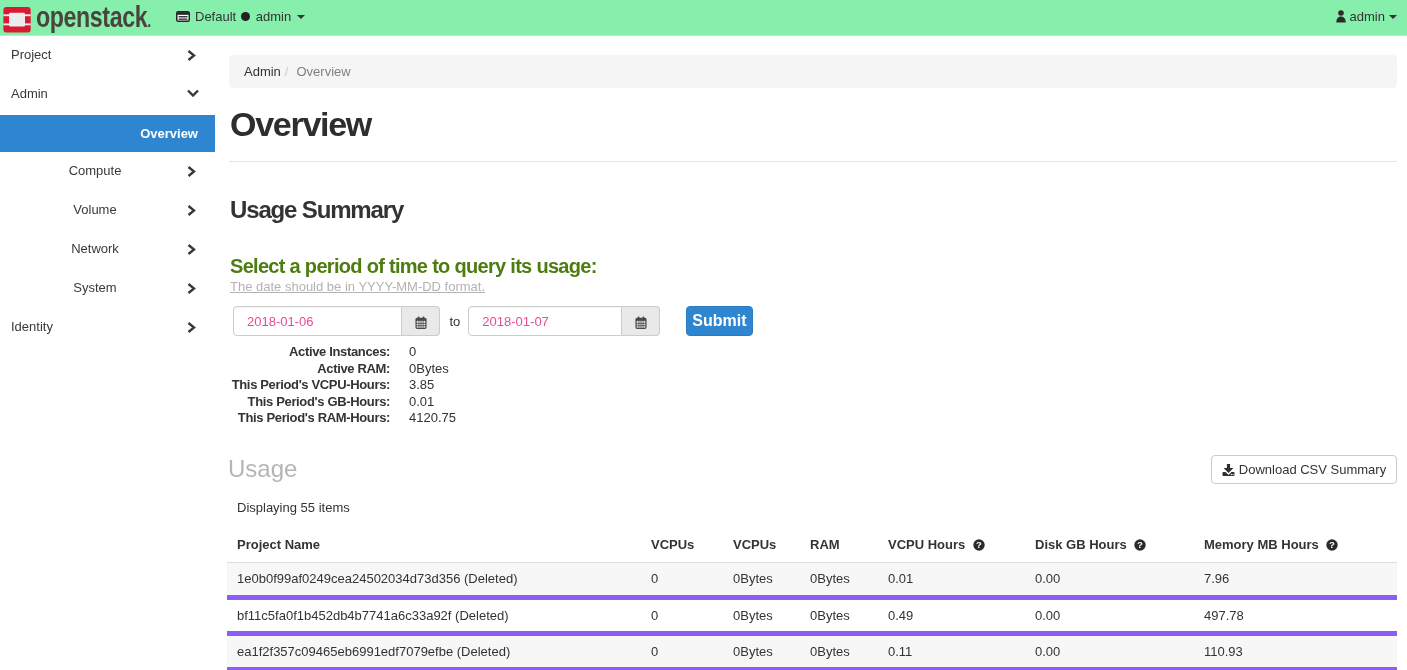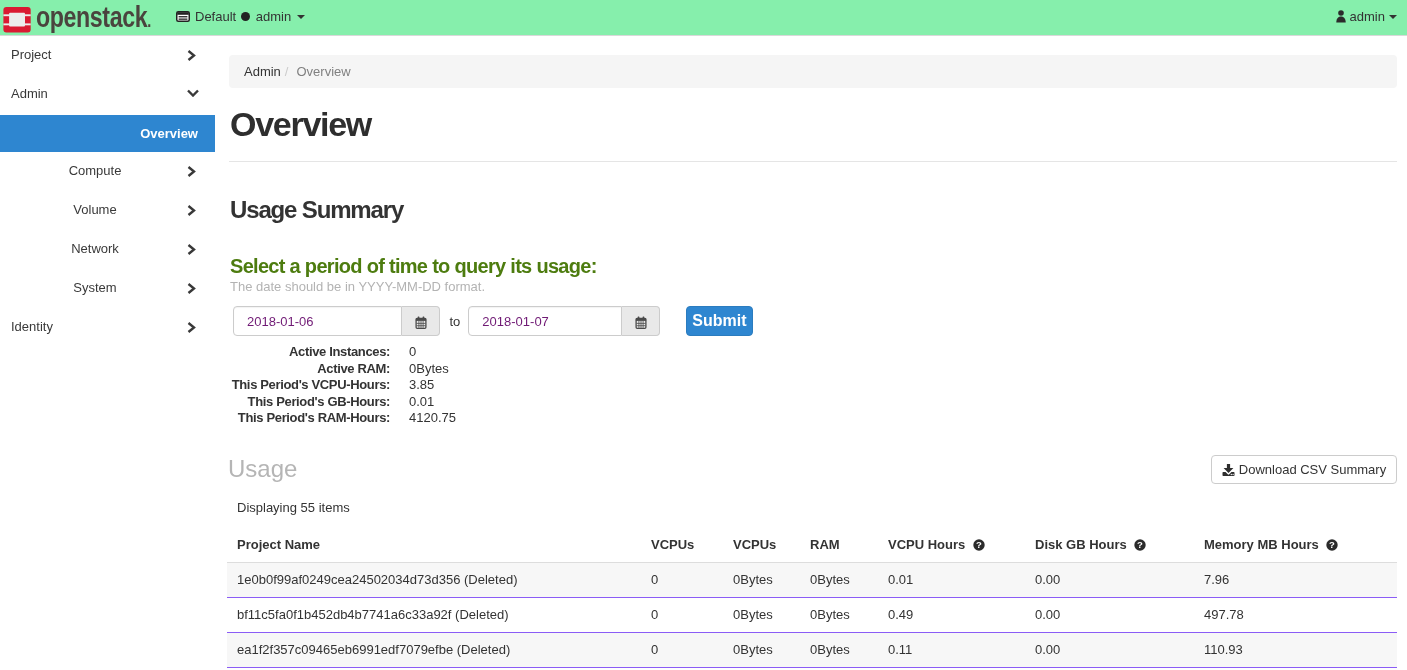--- a/index.html
+++ b/index.html
@@ -25,43 +25,43 @@
 
 
 .main { position:absolute; left:215px; top:36px; width:1192px; }
 .crumbbar { position:absolute; left:14px; top:19px; width:1168px; height:33px; background:#f5f5f5; border-radius:4px; line-height:33px; padding-left:15px; font-size:13px; }
 .crumbbar .sep { color:#ccc; padding:0 4px; }
 .crumbbar .cur { color:#808080; }
 h1 { position:absolute; left:15px; top:70.4px; line-height:36px; font-size:34px; font-weight:bold; color:#2e2e2e; letter-spacing:-1.28px; }
 .hrule { position:absolute; left:14px; top:124.5px; width:1168px; height:1px; background:#e5e5e5; }
 h3.us { position:absolute; left:15px; top:161.5px; line-height:24px; font-size:24px; font-weight:bold; color:#333; letter-spacing:-1.15px; }
 h4.sel-period { position:absolute; left:15px; top:220.5px; line-height:18px; font-size:20px; font-weight:bold; color:#4d7c0f; letter-spacing:-0.7px; }
-.muted { position:absolute; left:15px; top:243.5px; line-height:13px; font-size:13px; color:#b3b3b3; }
+.muted { position:absolute; left:15px; top:243.5px; line-height:13px; font-size:13px; color:#b3b3b3;text-decoration:underline; }
 
 
 .formrow { position:absolute; left:18px; top:270.3px; height:30px; display:flex; align-items:center; }
 .igroup { display:flex; height:30px; }
-.igroup input { width:169px; height:30px; border:1px solid #ccc; border-radius:4px 0 0 4px; padding-left:13px; font-family:"Liberation Sans",sans-serif; font-size:13px; color:#701a75; outline:none; box-shadow:inset 0 1px 1px rgba(0,0,0,.05); }
+.igroup input { width:169px; height:30px; border:1px solid #ccc; border-radius:4px 0 0 4px; padding-left:13px; font-family:"Liberation Sans",sans-serif; font-size:13px; color:#ec4899; outline:none; box-shadow:inset 0 1px 1px rgba(0,0,0,.05); }
 .addon { width:38px; height:30px; background:#e9e9e9; border:1px solid #ccc; border-left:none; border-radius:0 4px 4px 0; display:flex; align-items:center; justify-content:center; }
 .to { padding:0 8px 0 9.5px; font-size:13px; }
 .btn-submit { margin-left:25.5px; width:67px; height:30px; background:#2e86d0; border:1px solid #2b7cbf; border-radius:4px; color:#fff; font-family:"Liberation Sans",sans-serif; font-size:16px; font-weight:bold; }
 
 
 .dl { position:absolute; left:15px; top:308px; width:600px; }
 .dl .row { height:16.6px; line-height:16.6px; }
 .dl .dt { display:inline-block; width:160px; text-align:right; font-weight:bold; letter-spacing:-0.35px; white-space:nowrap; }
 .dl .dd { display:inline-block; margin-left:19px; }
 
 
 .usage-title { position:absolute; left:13px; top:421px; line-height:24px; font-size:24px; color:#b5b5b5; }
 .btn-csv { position:absolute; left:996px; top:418.5px; width:186px; height:29px; background:#fff; border:1px solid #ccc; border-radius:4px; font-family:"Liberation Sans",sans-serif; font-size:13px; color:#333; }
 .displaying { position:absolute; left:22px; top:465px; line-height:13px; font-size:13px; }
 table.usage { position:absolute; left:12px; top:491.6px; width:1170px; border-collapse:collapse; font-size:13px; }
 table.usage th { text-align:left; font-weight:bold; padding:8px 10px; border-bottom:1px solid #ddd; height:34.5px; }
-table.usage td { padding:8px 10px; border-bottom:1px solid #8b5cf6; height:35px;margin-top:36px; }
+table.usage td { padding:8px 10px; border-bottom:5px solid #8b5cf6; height:35px;margin-top:36px; }
 table.usage tr.odd { background:#f7f7f7; }
 .qicon { display:inline-block; vertical-align:-2px; margin-left:4px; }
 </style>
 </head>
 <body>
 
 <div class="navbar">
   <div class="brand">
     <svg width="28" height="26" viewBox="0 0 28 26" style="margin-top:1px">
       <rect x="0.4" y="0.1" width="27.3" height="25.5" rx="3" fill="#da1a32"></rect>

